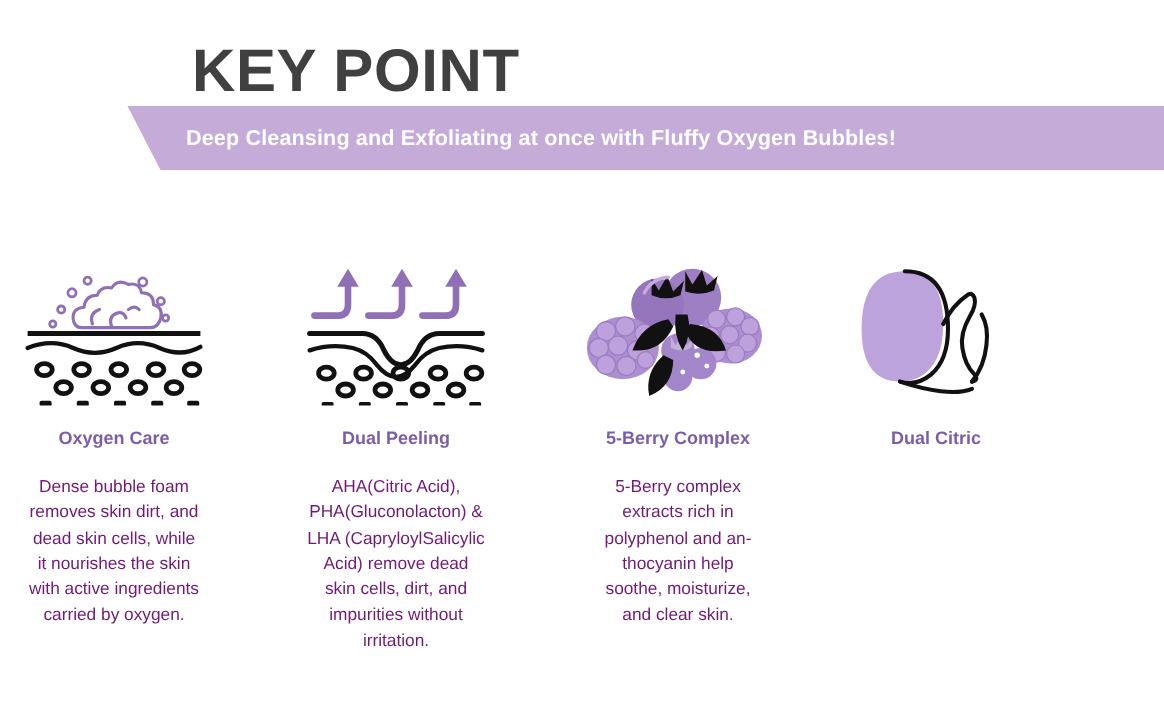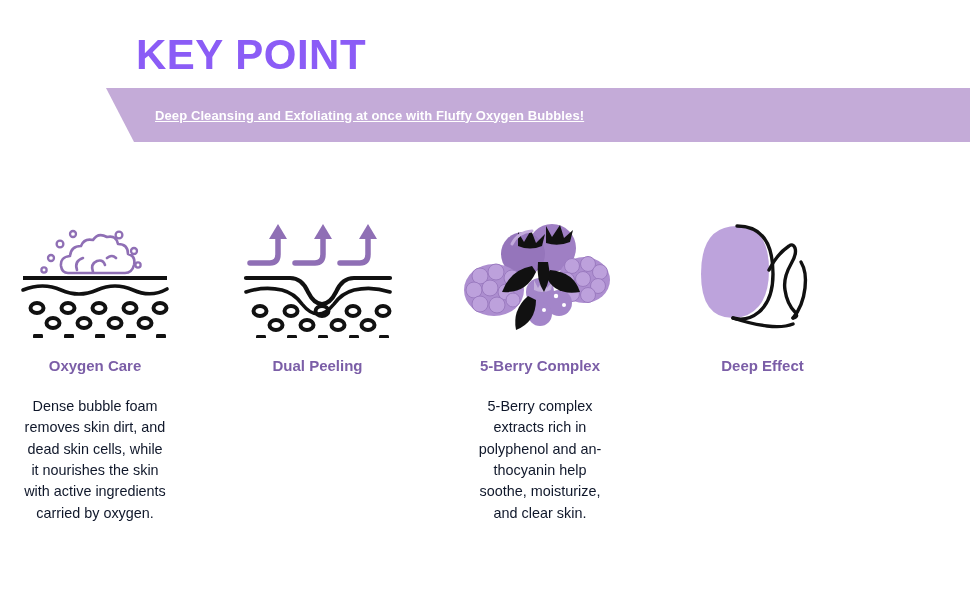--- a/index.html
+++ b/index.html
@@ -9,47 +9,46 @@
     font-family:"Liberation Sans", sans-serif;
     overflow:hidden;
     position:relative;
   }
 
   
   .header { position:absolute; left:0; top:0; width:970px; height:150px; }
 
   .key-title {
     position:absolute;
-    left:136px; top:34px;
-    font-size:42px;
+    left:160px; top:34px;
+    font-size:50px;
     font-weight:bold;
     letter-spacing:0.5px;
-    color:#8b5cf6;
+    color:#404040;
     line-height:1;
     white-space:nowrap;
   }
 
   .banner {
     position:absolute;
     left:100px; top:88px;
     width:870px; height:54px;
     background:#c4abd8;
     clip-path: polygon(6px 0, 870px 0, 870px 54px, 34px 54px);
   }
   .banner-text {
     position:absolute;
     left:155px; top:88px;
     width:810px; height:54px;
     display:flex; align-items:center;
     color:#ffffff;
-    font-size:13px;
+    font-size:18px;
     font-weight:bold;
     letter-spacing:0.1px;
     white-space:nowrap;
-    text-decoration:underline;
   }
 
   
   .columns {
     position:absolute;
     left:0; top:200px;
     width:850px;
     display:flex;
     gap:40px;
   }
@@ -70,21 +69,21 @@
     font-size:15px;
     font-weight:bold;
     color:#7b5ea7;
     text-align:center;
     margin-top:12px;
     white-space:nowrap;
   }
   .col-body {
     font-size:14.4px;
     line-height:1.48;
-    color:#0f172a;
+    color:#701a75;
     text-align:center;
     margin-top:22px;
     width:190px;
     white-space:pre-line;
   }
   .col-2 .col-body { width:200px; }
   .col-4 .col-body { width:208px; }
 </style>
 </head>
 <body>
@@ -178,20 +177,27 @@
         <g fill="#111">
           <rect x="18" y="127" width="10" height="4" rx="1.4"></rect>
           <rect x="49" y="127" width="10" height="4" rx="1.4"></rect>
           <rect x="80" y="127" width="10" height="4" rx="1.4"></rect>
           <rect x="111" y="127" width="10" height="4" rx="1.4"></rect>
           <rect x="141" y="127" width="10" height="4" rx="1.4"></rect>
         </g>
       </svg>
     </div>
     <div class="col-title">Dual Peeling</div>
+    <div class="col-body">AHA(Citric Acid),
+PHA(Gluconolacton) &amp;
+LHA (CapryloylSalicylic
+Acid) remove dead
+skin cells, dirt, and
+impurities without
+irritation.</div>
   </div>
 
   <div class="col col-3">
     <div class="icon-wrap">
       <svg width="160" height="130" viewBox="0 0 160 130">
 
         <circle cx="92" cy="40" r="24" fill="#9f7fc4"></circle>
         <circle cx="63" cy="46" r="22" fill="#9575bb"></circle>
         <path d="M58 24 l6 10 l7 -12 l5 13 l9 -9 l-3 12 q-12 5 -24 0 Z" fill="#111"></path>
         <path d="M86 18 l6 11 l8 -12 l4 13 l9 -8 l-3 12 q-12 5 -24 1 Z" fill="#111"></path>
@@ -259,16 +265,16 @@
 
         <path d="M18 66 q0 -48 36 -48 q32 0 32 44 q0 24 -10 36 q-10 12 -26 12 q-32 0 -32 -44 Z" fill="#bda3dc"></path>
 
         <path d="M54 18 q36 0 36 48 q0 26 -14 38 q-12 10 -26 6" fill="none" stroke="#111" stroke-width="3.4" stroke-linecap="round"></path>
         <path d="M50 110 q18 6 34 8 q16 2 26 -2" fill="none" stroke="#111" stroke-width="3.4" stroke-linecap="round"></path>
 
         <path d="M86 62 q8 -16 20 -24 q4 -3 6 2 q2 6 -4 16 q-8 14 -6 26 q2 14 10 22 q4 5 -2 6" fill="none" stroke="#111" stroke-width="3.4" stroke-linecap="round" stroke-linejoin="round"></path>
         <path d="M110 110 q10 -12 12 -30 q2 -16 -4 -26" fill="none" stroke="#111" stroke-width="3.4" stroke-linecap="round"></path>
       </svg>
     </div>
-    <div class="col-title">Deep Effect</div>
+    <div class="col-title">Dual Citric</div>
   </div>
 
 </div>
 
 </body></html>

